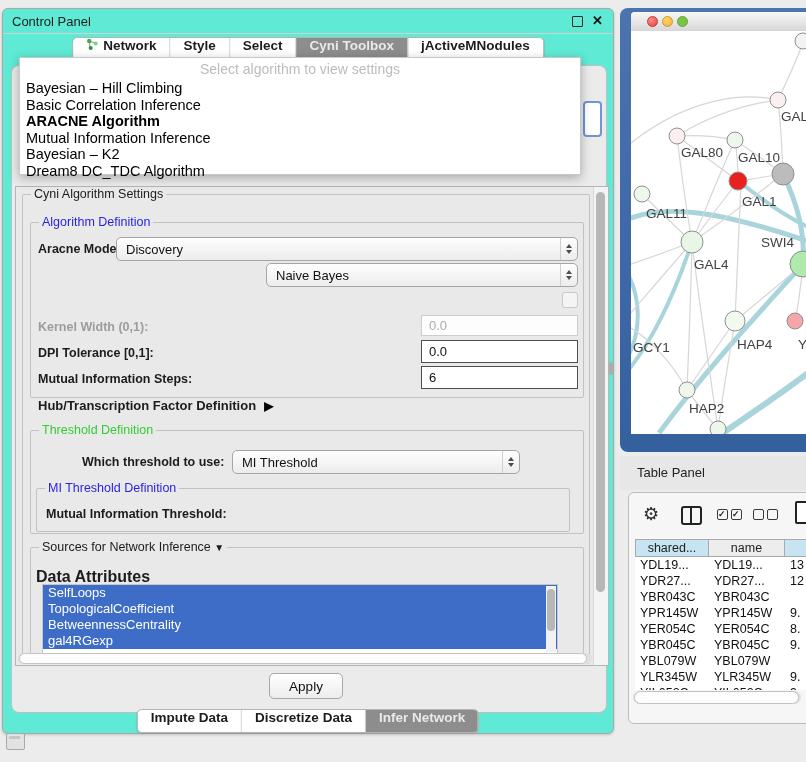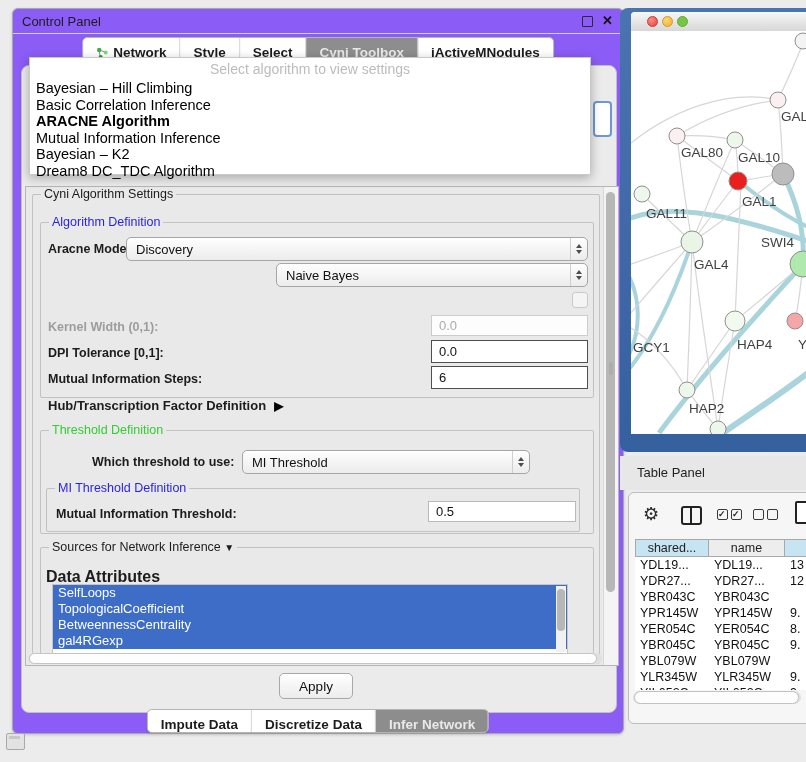--- a/index.html
+++ b/index.html
@@ -4,34 +4,34 @@
 <style>
   html,body{margin:0;padding:0;}
   body{
     width:806px;height:762px;position:relative;overflow:hidden;
     background:#ececec;
     font-family:"Liberation Sans", sans-serif;
     -webkit-font-smoothing:antialiased;
   }
   
   .cp{
-    position:absolute;left:12px;top:8px;width:610px;height:724px;
-    background:#8b5cf6;border:1px solid #a8a8a8;border-radius:6px;
+    position:absolute;left:2px;top:8px;width:610px;height:724px;
+    background:#5eead4;border:1px solid #a8a8a8;border-radius:6px;
     box-shadow:0 1px 3px rgba(0,0,0,.18);
   }
   .cp-titlebar{position:absolute;left:0;top:0;width:100%;height:24px;
     border-bottom:1px solid #d2d2d2;border-radius:6px 6px 0 0;}
   .cp-title{position:absolute;left:9px;top:5px;font-size:13px;color:#1d1d1d;}
   .cp-float{position:absolute;right:30px;top:7px;width:9px;height:9px;border:1.6px solid #2b2b2b;border-radius:1px;}
   .cp-close{position:absolute;right:10px;top:4px;font-size:13px;font-weight:bold;color:#111;line-height:16px;}
   
   .seg{position:absolute;left:50%;transform:translateX(-50%);display:flex;
     background:#fff;border:1px solid #b4b4b4;border-radius:5px;overflow:hidden;height:22px;
     box-shadow:0 1px 1px rgba(0,0,0,.08);}
-  .seg .seg-item{display:flex;align-items:flex-end;gap:5px;padding:0 13px;font-size:13.5px;
+  .seg .seg-item{display:flex;align-items:flex-start;gap:5px;padding:0 13px;font-size:13.5px;
     font-weight:600;color:#1c1c1c;border-right:1px solid #d5d5d5;white-space:nowrap;}
   .seg .seg-item:last-child{border-right:none;}
   .seg .seg-item.sel{background:#8d8d8d;color:#e9e9e9;}
   .seg-top{top:28px;}
   .seg-bottom{top:700px;}
   
   .tabpanel{position:absolute;left:8px;top:56px;width:594px;height:646px;
     border:1px solid #c0c0c0;border-radius:8px;background:#ebebeb;}
   
   .popup{position:absolute;left:16px;top:48px;width:560px;height:116px;background:#ffffff;
@@ -223,23 +223,20 @@
       <span>MI Threshold</span>
       <span class="arrows">
           <i class="tri-up"></i>
           <i class="tri-down"></i>
         </span>
     </div>
     <div class="grp" style="left:20px;top:301px;width:532px;height:42px;">
       <span class="grp-title t-blue">MI Threshold Definition</span>
     </div>
     <span class="lbl" style="left:30px;top:320px;">Mutual Information Threshold:</span>
-    <div class="inp" style="left:402px;top:314px;width:148px;height:21px;">
-      <span>0.5</span>
-    </div>
 
     <div class="grp" style="left:14px;top:360px;width:552px;height:106px;">
       <span class="grp-title t-black">
         <span>Sources for Network Inference</span>
         <span style="font-size:10px;">▼</span>
       </span>
     </div>
     <span class="lbl" style="left:20px;top:381px;font-size:16px;">Data Attributes</span>
     <div class="attr-list" style="left:26px;top:397px;width:514px;height:68px;">
       <div id="attr-items">

